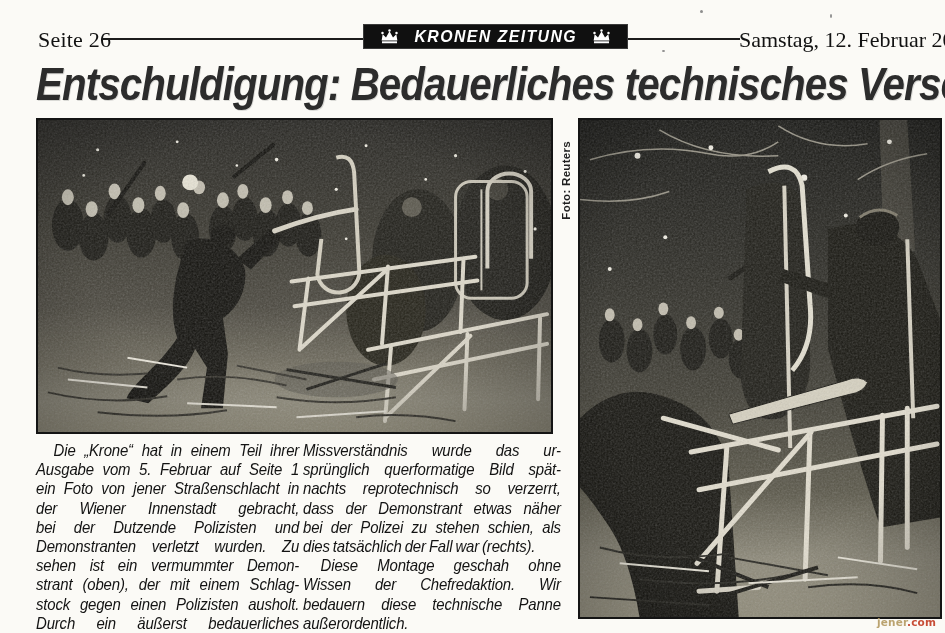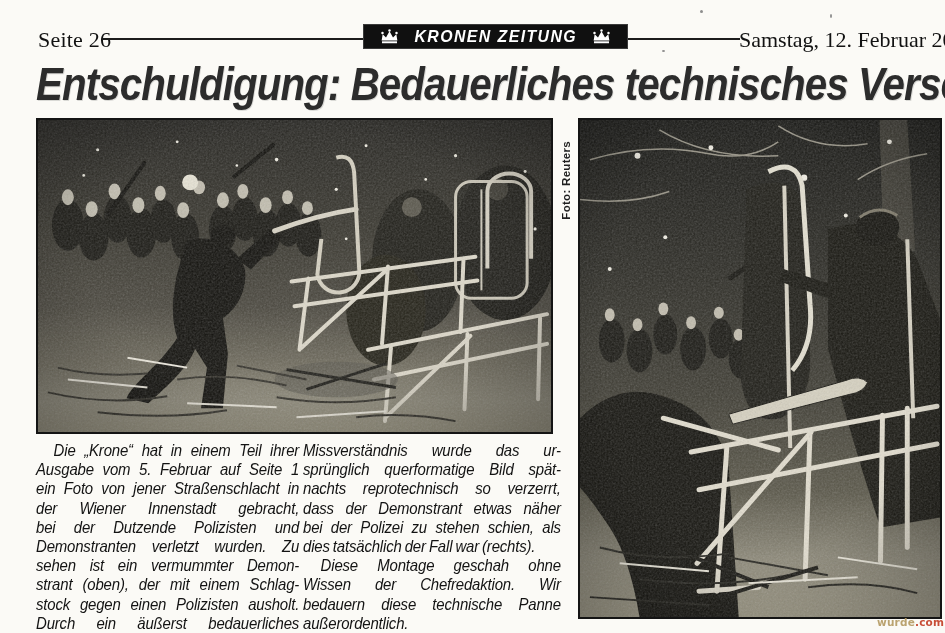--- a/index.html
+++ b/index.html
@@ -372,18 +372,18 @@
       <div class="tline">nachts reprotechnisch so verzerrt,</div>
       <div class="tline">dass der Demonstrant etwas näher</div>
       <div class="tline">bei der Polizei zu stehen schien, als</div>
       <div class="tline pend">dies tatsächlich der Fall war (rechts).</div>
       <div class="tline indent">Diese Montage geschah ohne</div>
       <div class="tline">Wissen der Chefredaktion. Wir</div>
       <div class="tline">bedauern diese technische Panne</div>
       <div class="tline pend">außerordentlich.</div>
     </div>
 
-  <div class="watermark"><span>wurde</span><span class="tld">.com</span></div>
+  <div class="watermark"><span>jener</span><span class="tld">.com</span></div>
 
   <div class="speck" style="left:700px;top:10px;width:3px;height:3px;"></div>
   <div class="speck" style="left:830px;top:14px;width:2px;height:4px;"></div>
   <div class="speck" style="left:662px;top:50px;width:3px;height:2px;"></div>
 </div>
 
 </body></html>

